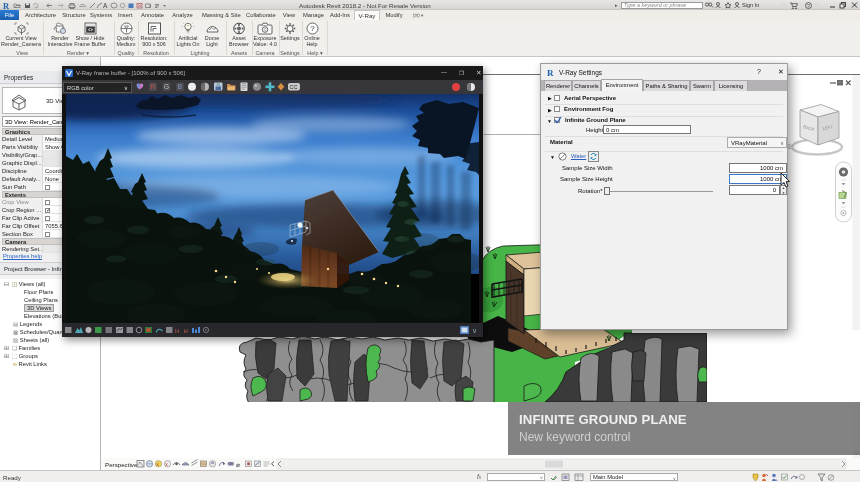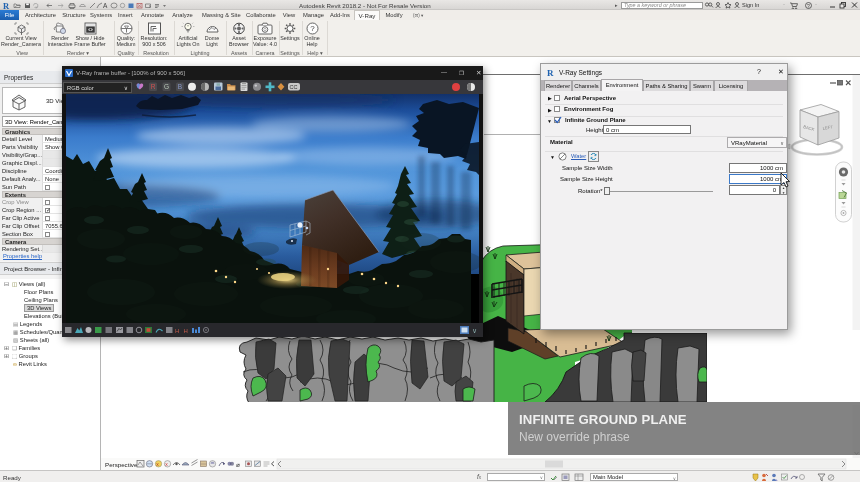--- a/index.html
+++ b/index.html
@@ -493,21 +493,21 @@
       </g>
     <g transform="translate(126,0)">
         <path d="M0.5,2 h6 M0.5,4 h6 M0.5,6 h4" stroke="#999" stroke-width="0.7"></path>
       </g>
     <path d="M137,1.5 l-2.5,2.3 l2.5,2.3" fill="none" stroke="#555" stroke-width="1"></path>
   </g>
 </svg>
 
 <div id="band">
   <div class="t1">INFINITE GROUND PLANE</div>
-  <div class="t2">New override phrase</div>
+  <div class="t2">New keyword control</div>
 </div>
 
 <div id="statusbar">
   <span class="abs" style="left:3px;top:2.5px;font-size:6.2px">Ready</span>
   <span class="abs" style="left:477px;top:2px;font-size:6.5px;font-style:italic;color:#555">f<span style="font-size:4.5px">x</span></span>
   <div class="abs" style="left:487px;top:2px;width:58px;height:8px;background:#fff;border:1px solid #aaa">
       <span style="position:absolute;right:1px;top:1px;font-size:4.5px;color:#777">∨</span>
     </div>
   <svg class="abs" style="left:550px;top:2px" width="38" height="9" viewBox="0 0 38 9">
     <path d="M1,5 l2,2 l3,-4" stroke="#3a8a3a" fill="none" stroke-width="1"></path>

